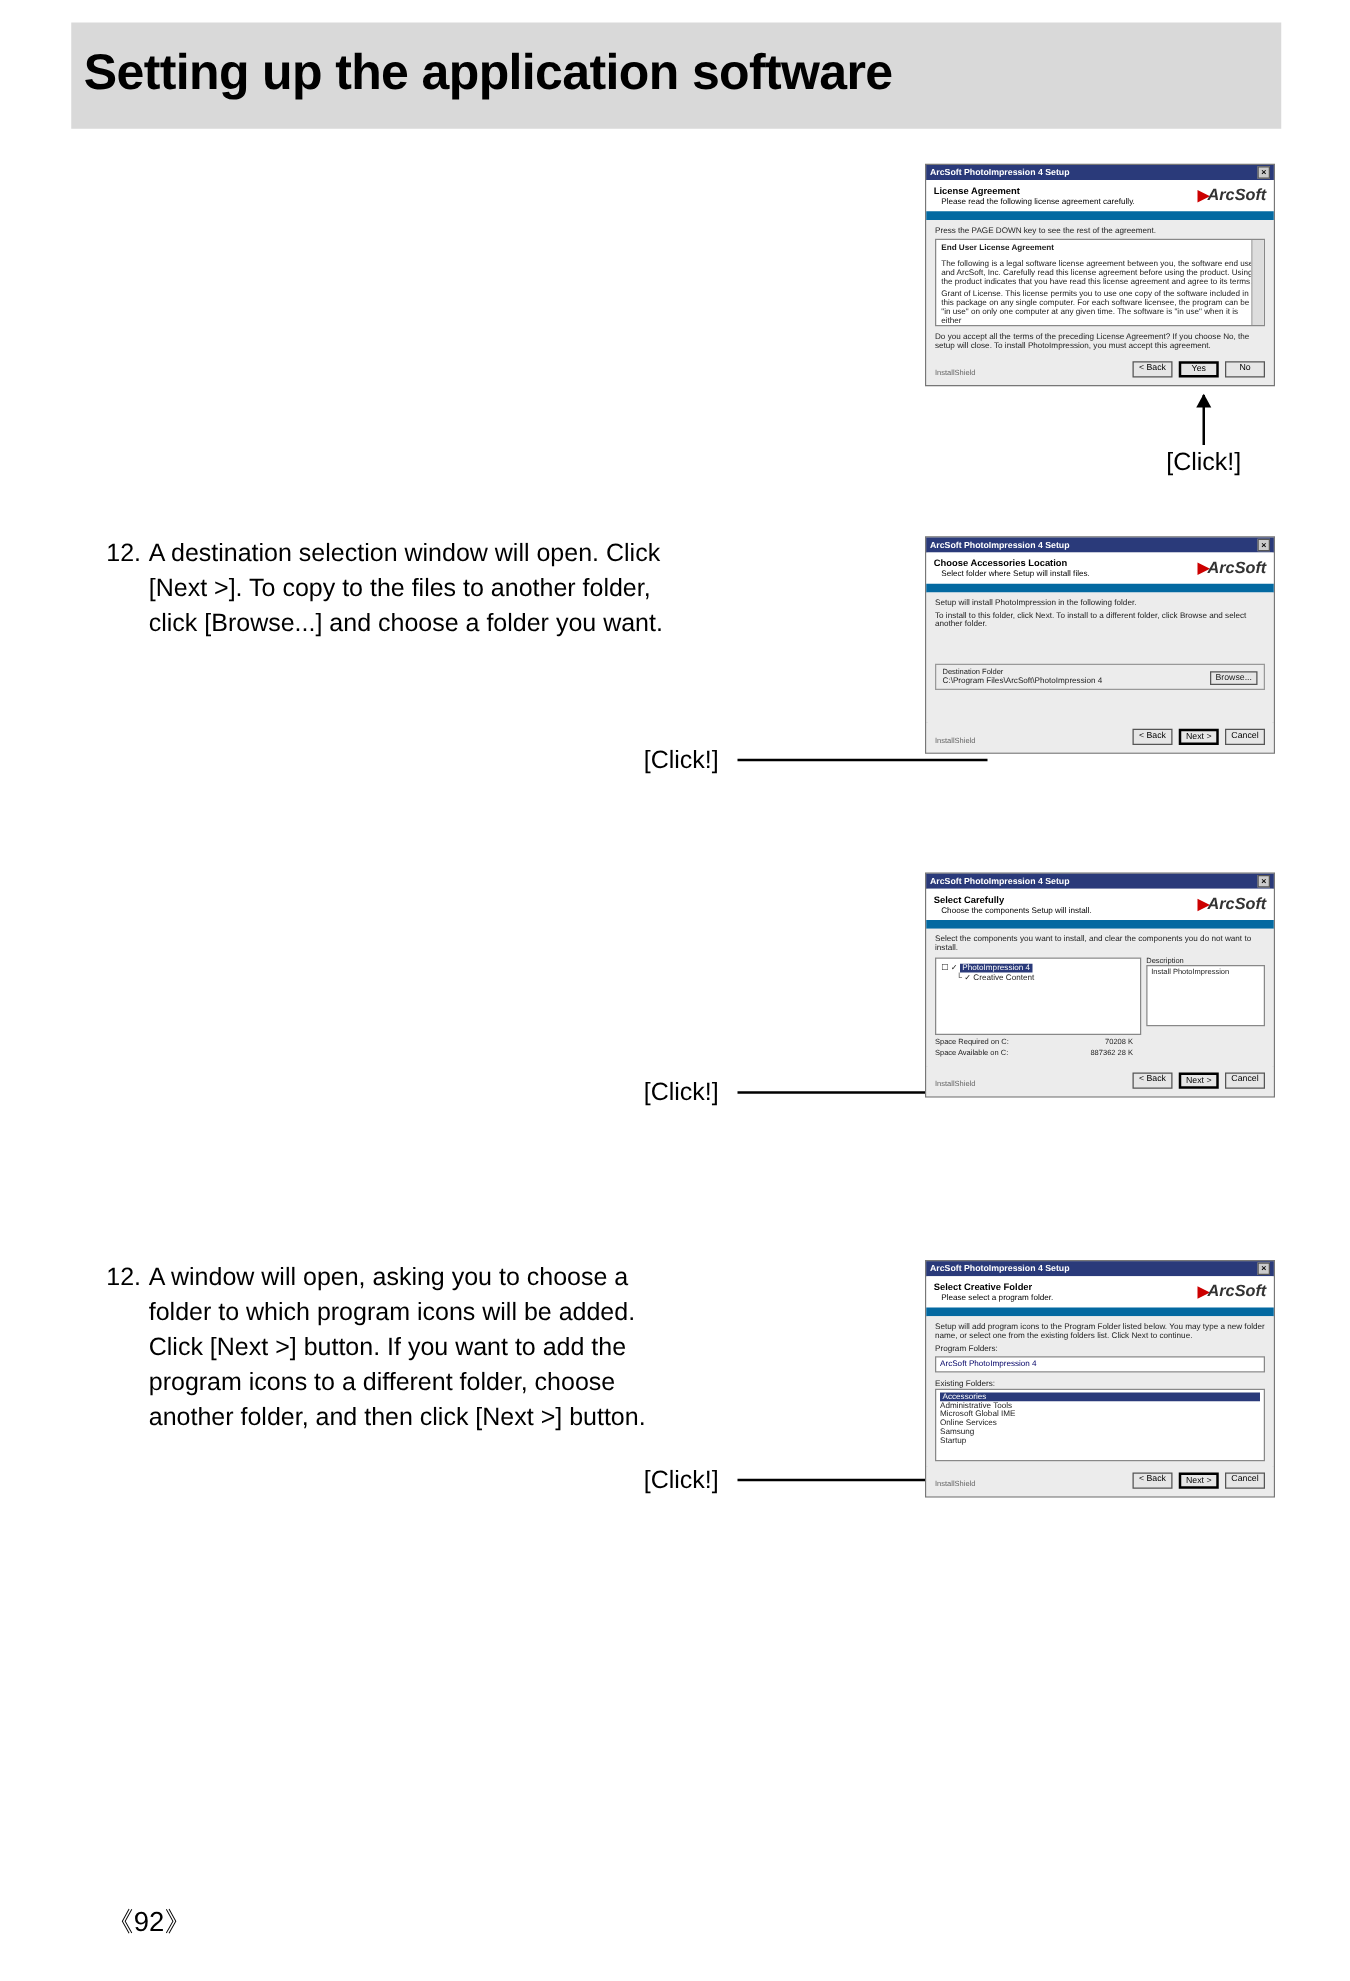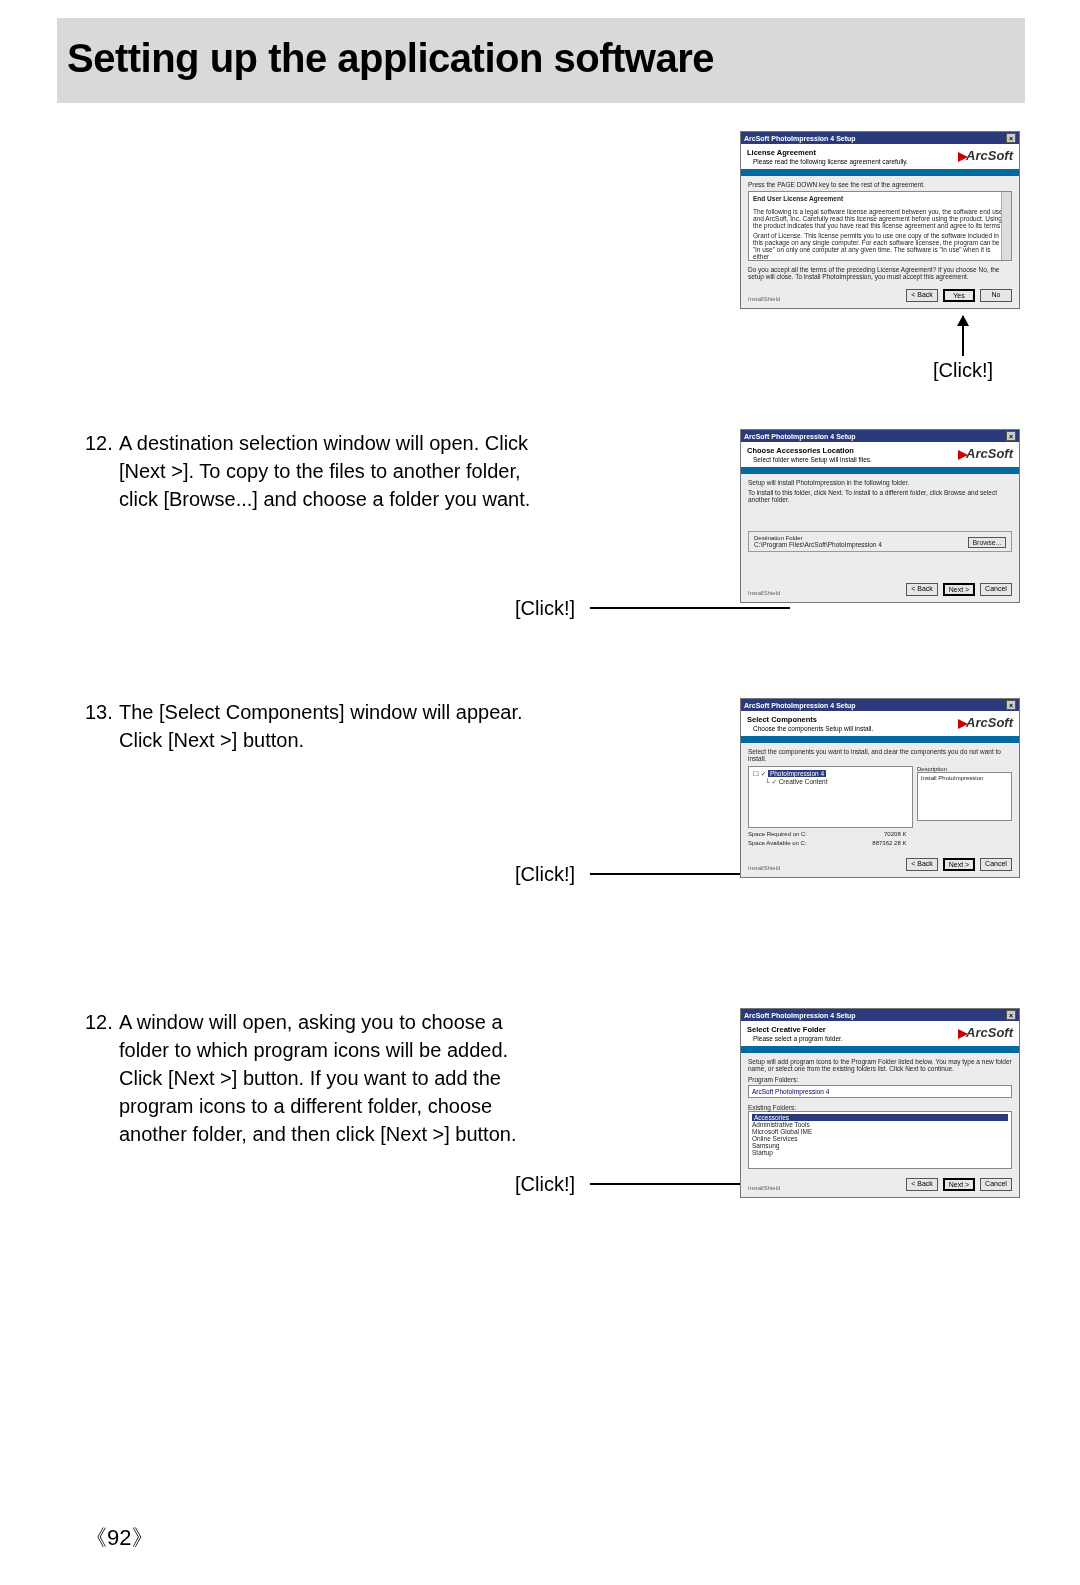--- a/index.html
+++ b/index.html
@@ -339,37 +339,33 @@
           <span class="dlg-footer-left">InstallShield</span>
           <div class="btn">&lt; Back</div>
           <div class="btn primary">Next &gt;</div>
           <div class="btn">Cancel</div>
         </div>
       </div>
     </div>
   </div>
 
   <div class="step-row" style="margin-bottom:130px;">
-    <div class="step-text">
-      <div class="step-num">13.</div>
-      <div class="step-body">The [Select Components] window will appear. Click [Next &gt;] button.</div>
-    </div>
 
     <div class="click-label" style="left:430px; top:165px;">[Click!]</div>
     <div class="connector" style="left:505px; top:175px; width:200px;"></div>
 
     <div class="screenshot-col">
       <div class="dlg">
         <div class="dlg-titlebar">
           <span>ArcSoft PhotoImpression 4 Setup</span>
           <span class="x">×</span>
         </div>
         <div class="dlg-header">
           <div class="dlg-header-left">
-            <div class="h1">Select Components</div>
+            <div class="h1">Select Carefully</div>
             <div class="h2">Choose the components Setup will install.</div>
           </div>
           <div class="brand"><span class="dot"></span><span>ArcSoft</span></div>
         </div>
         <div class="dlg-body" style="min-height:110px;">
           <div>Select the components you want to install, and clear the components you do not want to install.</div>
           <div class="comp-area">
             <div class="comp-tree">
               <div>☐ ✓ <span style="background:#2a3a7a;color:#fff;padding:0 2px;">PhotoImpression 4</span></div>
               <div style="padding-left:12px;">└ ✓ <span>Creative Content</span></div>

